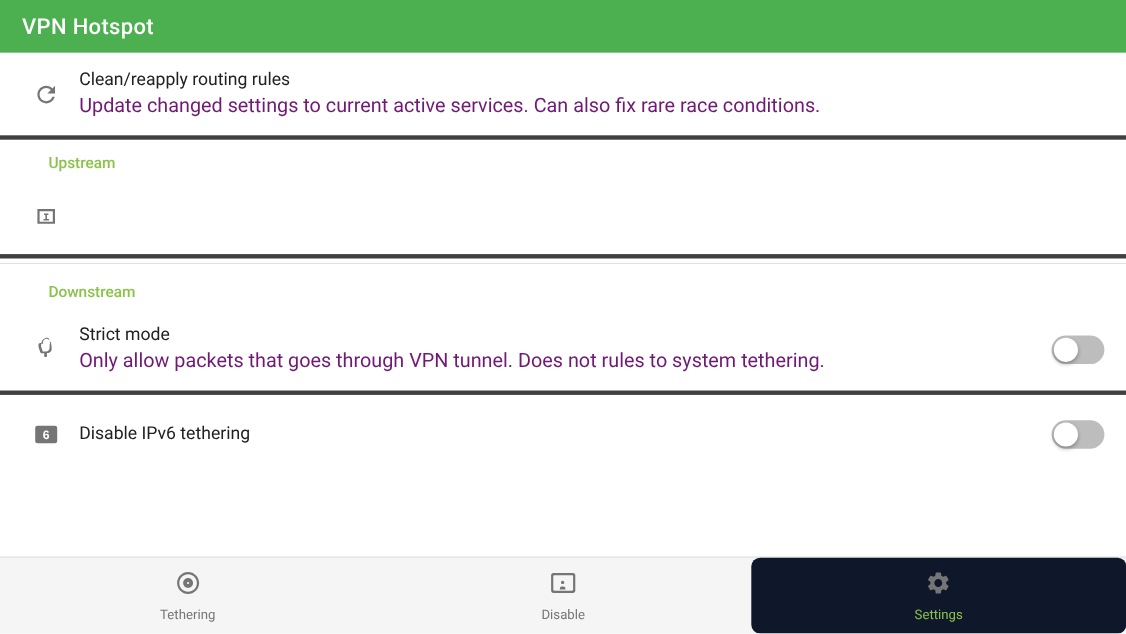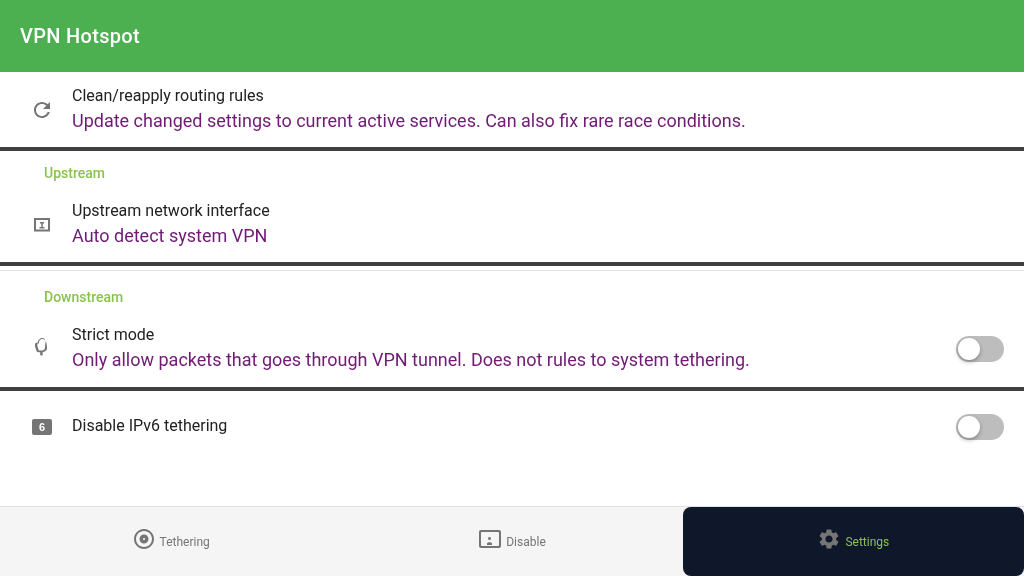--- a/index.html
+++ b/index.html
@@ -12,21 +12,21 @@
       overflow: hidden;
       display: flex;
       flex-direction: column;
     }
 
     
     .header {
       background: #4CAF50;
       color: white;
       padding: 0 20px;
-      height: 72px;
+      height: 48px;
       display: flex;
       align-items: center;
       flex-shrink: 0;
     }
 
     .header-title {
       font-size: 20px;
       font-weight: 500;
       letter-spacing: 0.3px;
     }
@@ -146,21 +146,21 @@
       background: #f5f5f5;
       display: flex;
       align-items: center;
       border-top: 1px solid #e0e0e0;
       flex-shrink: 0;
     }
 
     .nav-item {
       flex: 1;
       display: flex;
-      flex-direction: row;
+      flex-direction: column;
       align-items: center;
       justify-content: center;
       cursor: pointer;
       height: 100%;
       gap: 4px;
     }
 
     .nav-item.active {
       background: #0f172a;
       border-radius: 8px;
@@ -210,24 +210,20 @@
     </div>
   </div>
 
   <div class="section-header">Upstream</div>
 
   <div class="settings-row">
     <div class="row-icon">
       <svg width="24" height="24" viewBox="0 0 24 24">
         <path d="M9.5 15.5h5v-1.5h-1.75v-3.5H14v-1.5h-4v1.5h1.25v3.5H9.5v1.5zm-5.5 3h16V5H4v13.5zm2-11.5h12v9.5H6V7z"></path>
       </svg>
-    </div>
-    <div class="row-text">
-      <div class="row-title">Upstream network interface</div>
-      <div class="row-subtitle">Auto detect system VPN</div>
     </div>
   </div>
 
 
   <div class="section-divider"></div>
 
   <div class="section-header">Downstream</div>
 
   <div class="settings-row">
     <div class="row-icon">

